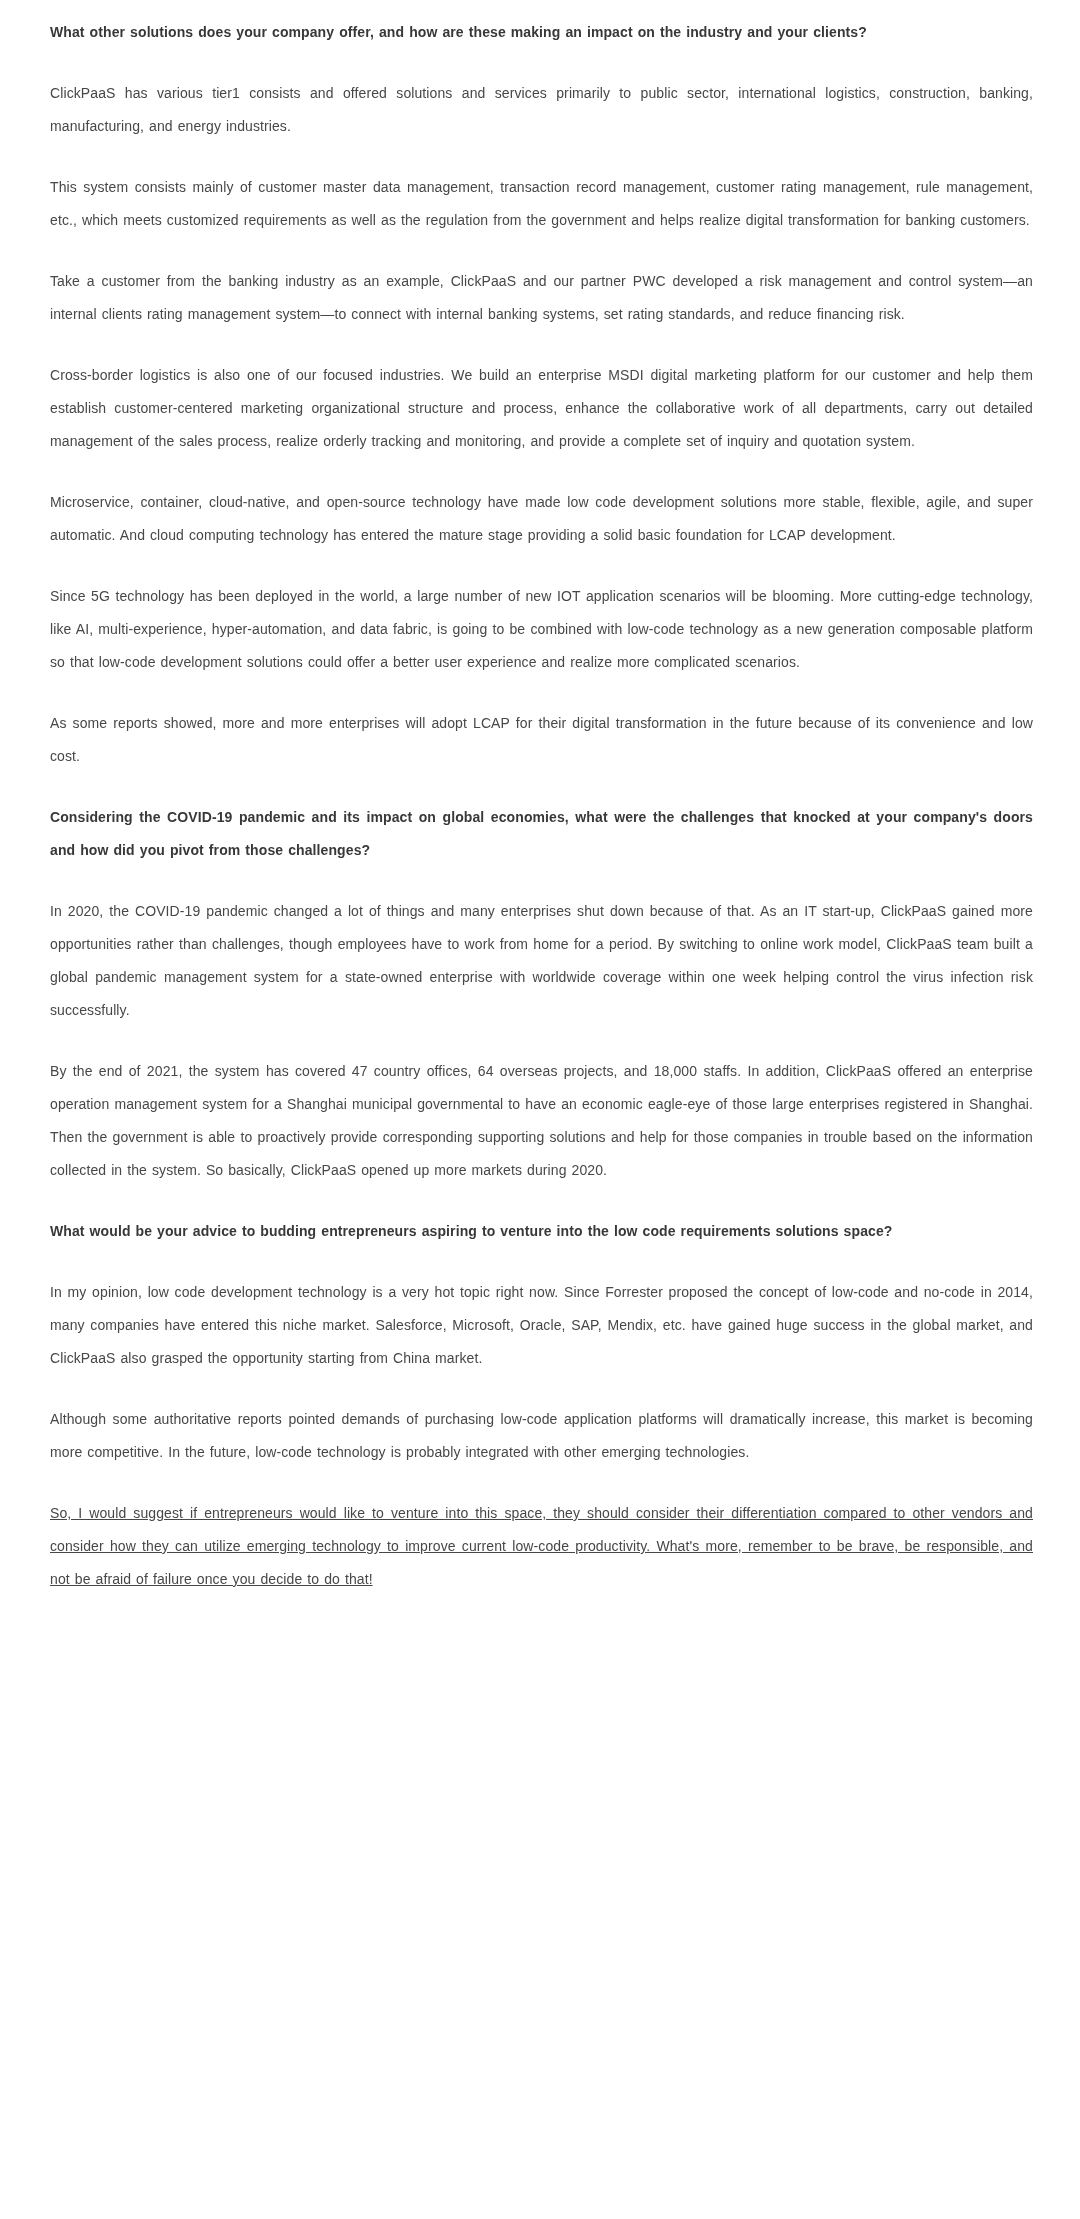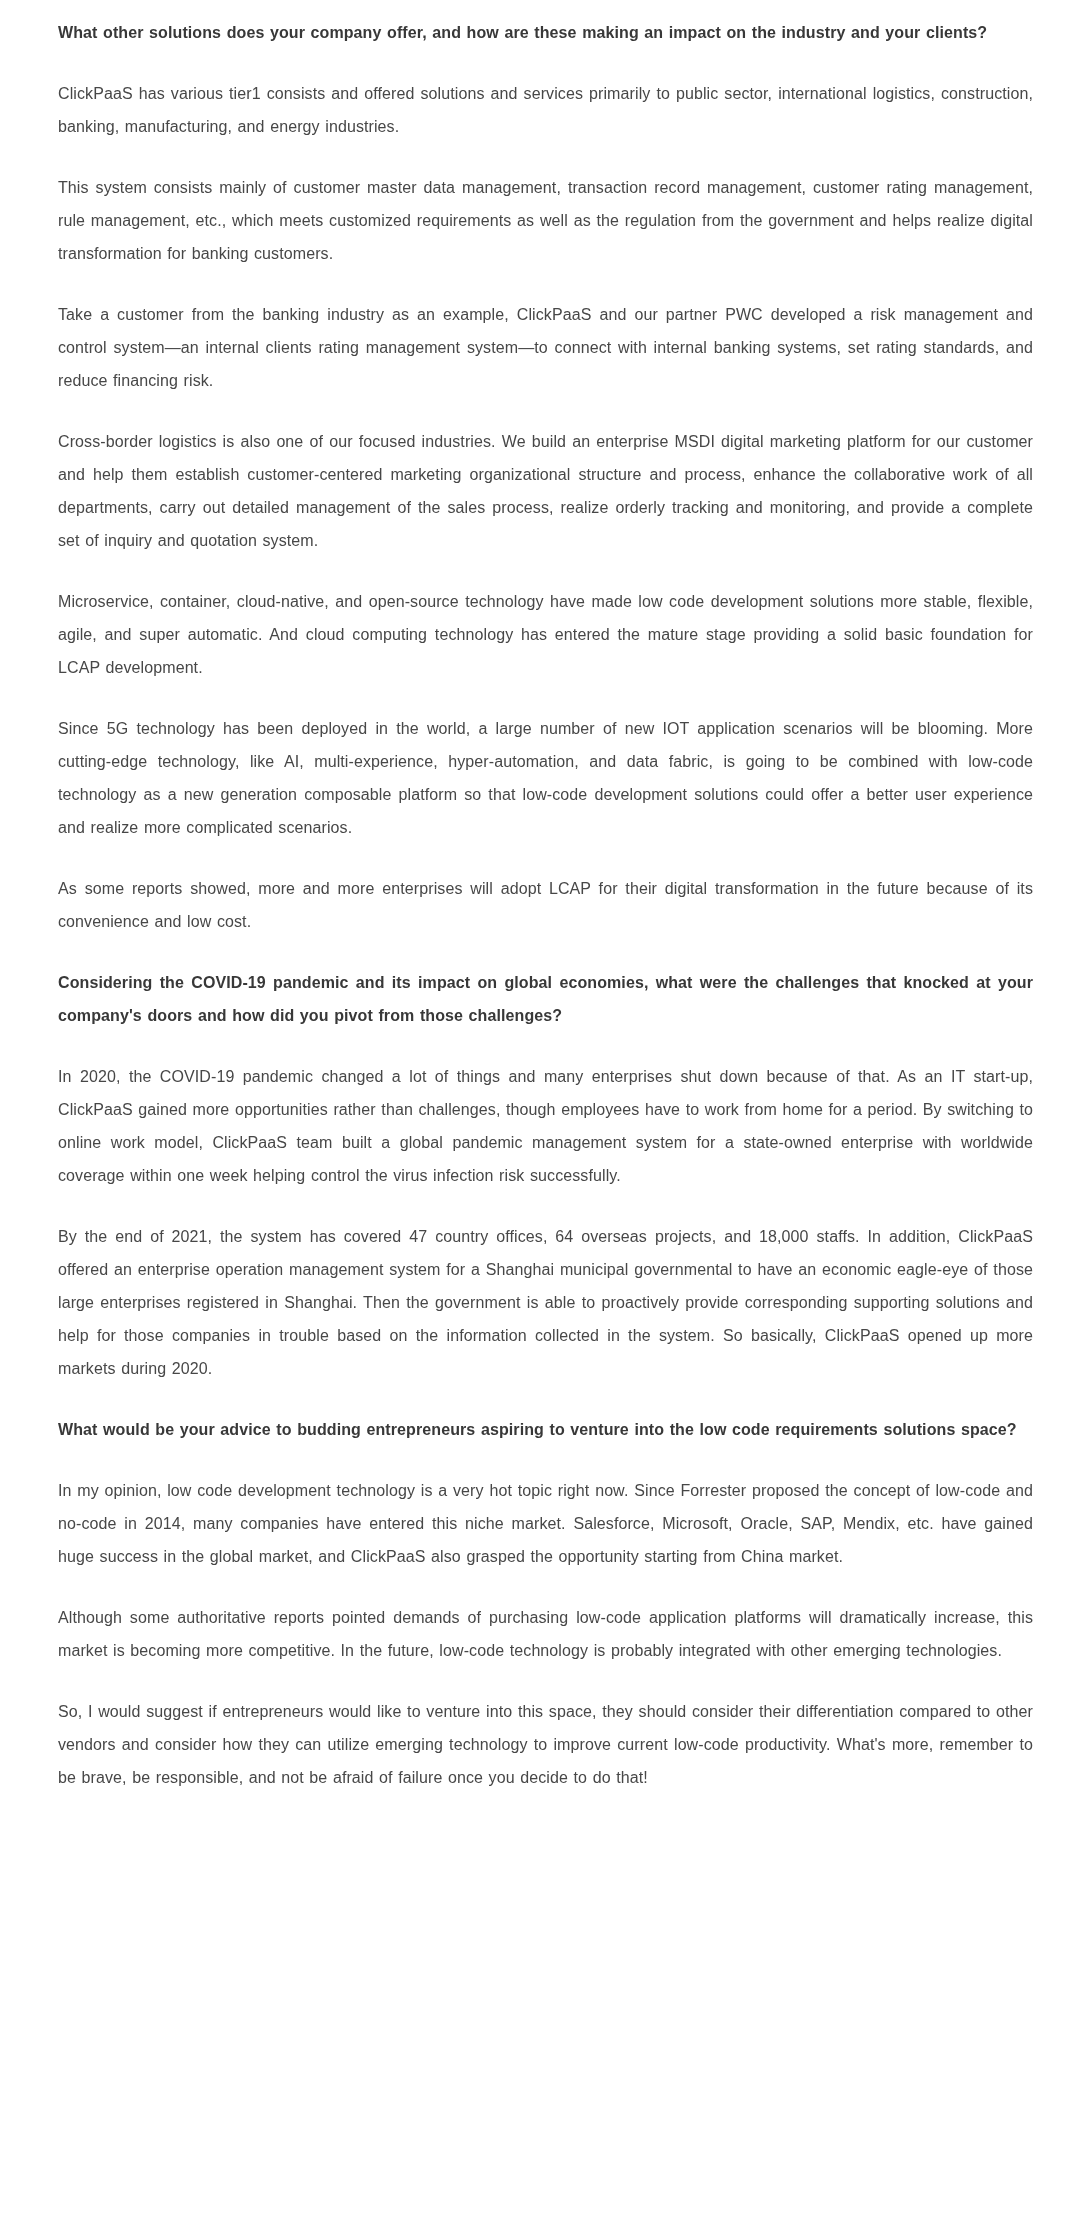--- a/index.html
+++ b/index.html
@@ -10,34 +10,35 @@
   body {
     width: 1080px;
     min-height: 2219px;
     font-family: "Liberation Sans", "DejaVu Sans", sans-serif;
   }
   .article {
     padding: 16px 47px 14px 50px;
     box-sizing: border-box;
   }
   .article p {
-    margin: 0 0 28px 8px;
-    font-size: 16px;
+    margin: 0 0 28px 0;
+    font-size: 14px;
     line-height: 33px;
     text-align: justify;
     letter-spacing: 0.1px;
     word-spacing: 1px;
     color: #474747;
   }
   .article p.q {
     font-weight: bold;
     color: #383838;
   }
   .article p:last-child {
     margin-bottom: 0;
+    text-decoration: underline;
   }
 </style>
 </head>
 <body>
 
 <div class="article">
   <p class="q">What other solutions does your company offer, and how are these making an impact on the industry and your clients?</p>
   <p class="a">ClickPaaS has various tier1 consists and offered solutions and services primarily to public sector, international logistics, construction, banking, manufacturing, and energy industries.</p>
   <p class="a">This system consists mainly of customer master data management, transaction record management, customer rating management, rule management, etc., which meets customized requirements as well as the regulation from the government and helps realize digital transformation for banking customers.</p>
   <p class="a">Take a customer from the banking industry as an example, ClickPaaS and our partner PWC developed a risk management and control system—an internal clients rating management system—to connect with internal banking systems, set rating standards, and reduce financing risk.</p>

